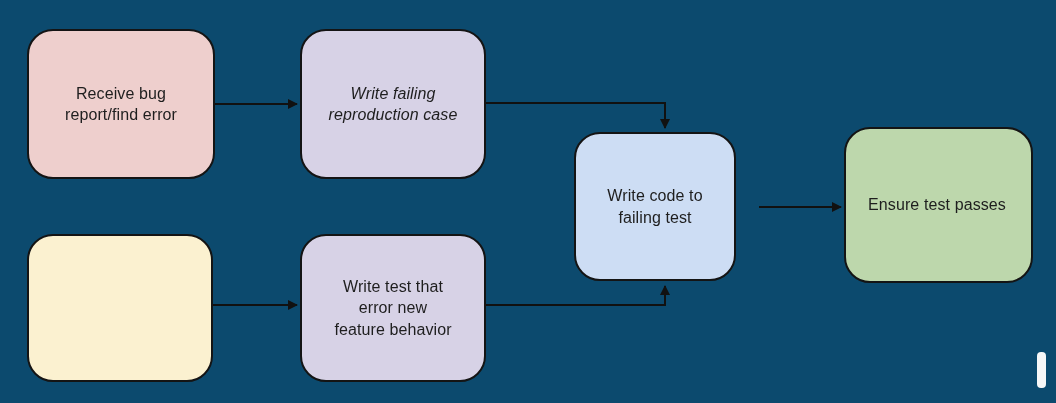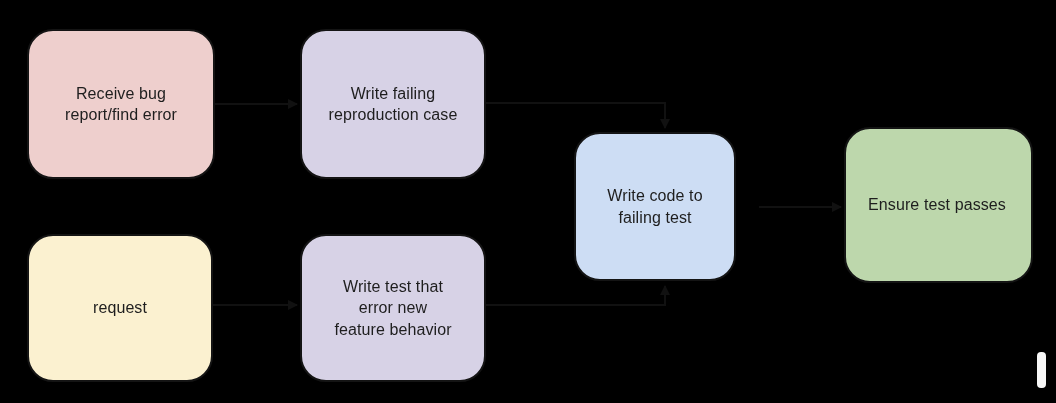--- a/index.html
+++ b/index.html
@@ -5,21 +5,21 @@
   html, body {
     margin: 0;
     padding: 0;
     background: #ffffff;
     font-family: "Liberation Sans", "DejaVu Sans", sans-serif;
   }
   .stage {
     position: relative;
     width: 1056px;
     height: 403px;
-    background: #000000;
+    background: #0c4a6e;
     overflow: hidden;
   }
   .edges-layer {
     position: absolute;
     left: 0;
     top: 0;
     width: 1056px;
     height: 403px;
     pointer-events: none;
   }
@@ -82,30 +82,29 @@
     <path d="M759,207 L841,207" marker-end="url(#arrowhead)" style="stroke: rgb(17, 17, 17);"></path>
   </svg>
 
   <div class="node node-receive-bug" style="background: rgb(238, 207, 205);">
     <div>
         <span class="line">Receive bug</span>
         <span class="line">report/find error</span>
       </div>
   </div>
 
-  <div class="node node-write-failing" style="background: rgb(215, 210, 230);">
+  <div class="node node-write-failing" style="background: rgb(215, 210, 230); font-style: italic;">
     <div>
         <span class="line">Write failing</span>
         <span class="line">reproduction case</span>
       </div>
   </div>
 
   <div class="node node-new-feature" style="background: rgb(251, 241, 208);">
     <div>
-        <span class="line">request</span>
       </div>
   </div>
 
   <div class="node node-write-test" style="background: rgb(215, 210, 230);">
     <div>
         <span class="line">Write test that</span>
         <span class="line">error new</span>
         <span class="line">feature behavior</span>
       </div>
   </div>

